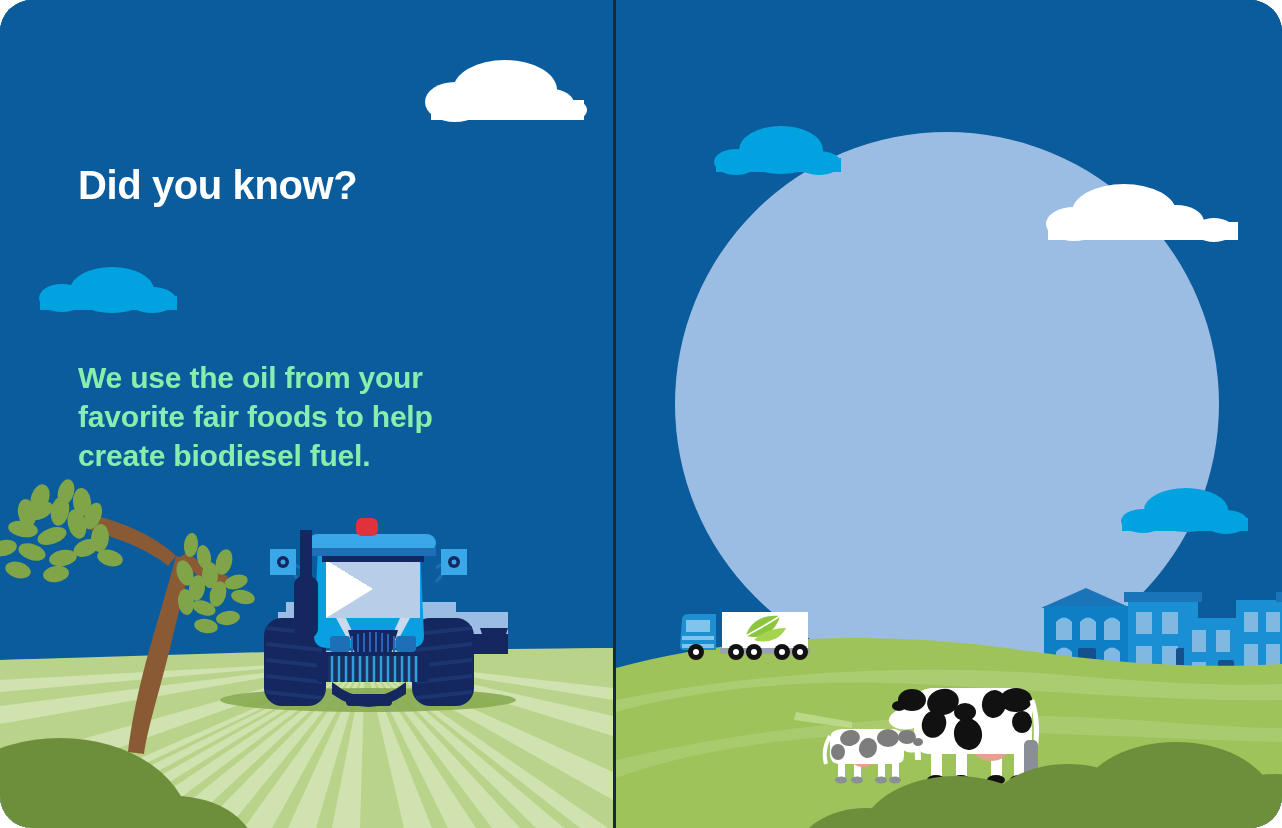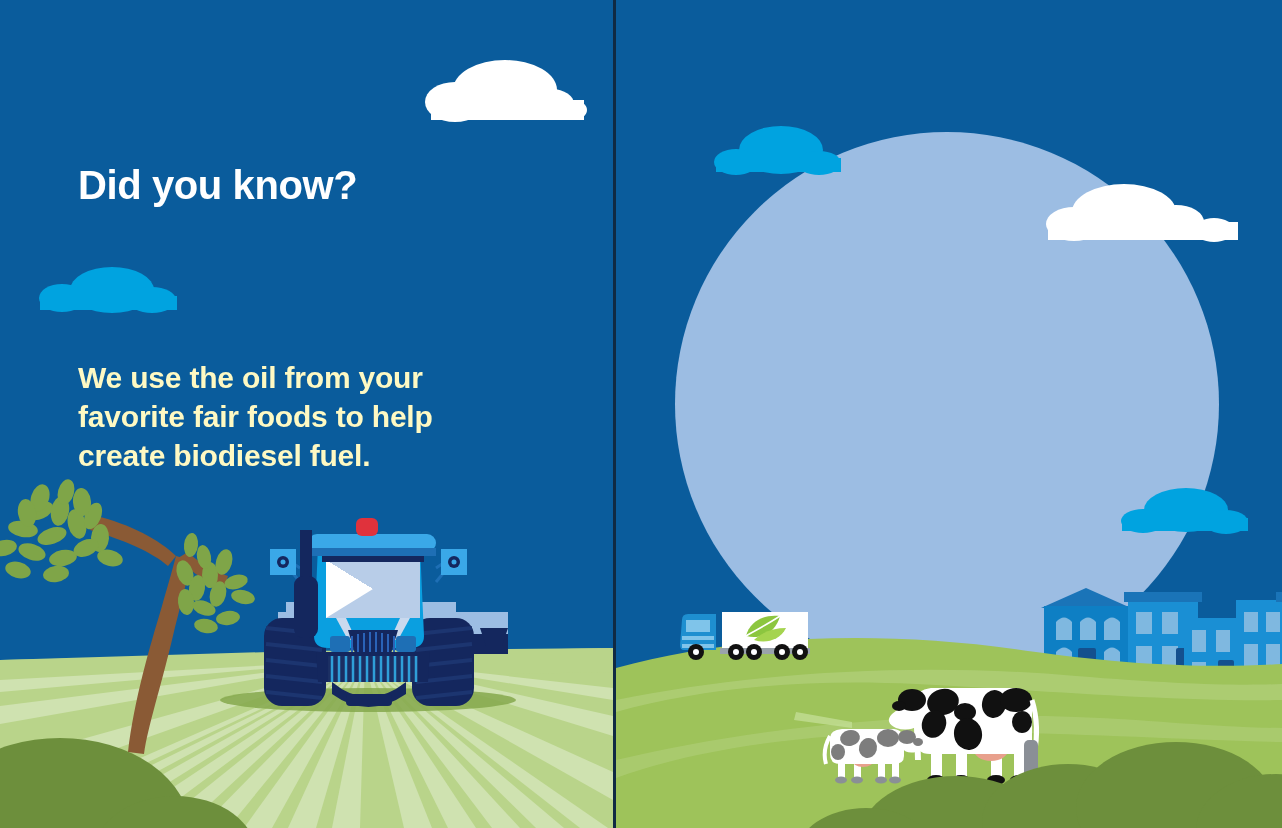--- a/index.html
+++ b/index.html
@@ -1,37 +1,38 @@
 <!DOCTYPE html>
 <html><head>
 <meta charset="utf-8">
 <title>Did you know - delivering the future of energy</title>
 <style>
   html,body{margin:0;padding:0;background:#ffffff;}
   body{font-family:"Liberation Sans",sans-serif;}
   #stage{
     position:relative;width:1282px;height:828px;overflow:hidden;
     background:#0a5c9c;
+    border-radius:32px;
   }
   .panel{position:absolute;top:0;height:828px;overflow:hidden;}
   #left-panel{left:0;width:613px;background:#0a5c9c;}
   #divider{position:absolute;left:613px;top:0;width:3px;height:828px;background:#102a43;z-index:40;}
   #right-panel{left:616px;width:666px;background:#0a5c9c;}
 
   .svgfull{position:absolute;left:0;top:0;width:100%;height:100%;display:block;}
 
   
   #headline{
     position:absolute;left:78px;top:136px;width:480px;
     color:#ffffff;font-size:40px;font-weight:700;letter-spacing:-0.4px;
     line-height:1.1;z-index:30;
   }
   #body-copy{
     position:absolute;left:78px;top:328px;width:440px;
-    color:#fef9c3;font-size:30px;font-weight:700;line-height:1.30;
+    color:#86efac;font-size:30px;font-weight:700;line-height:1.30;
     letter-spacing:-0.2px;z-index:30;
   }
 </style>
 </head>
 <body>
 
 <div id="stage">
 
   <div class="panel" id="left-panel">
     <svg class="svgfull" viewBox="0 0 613 828" preserveAspectRatio="none">

